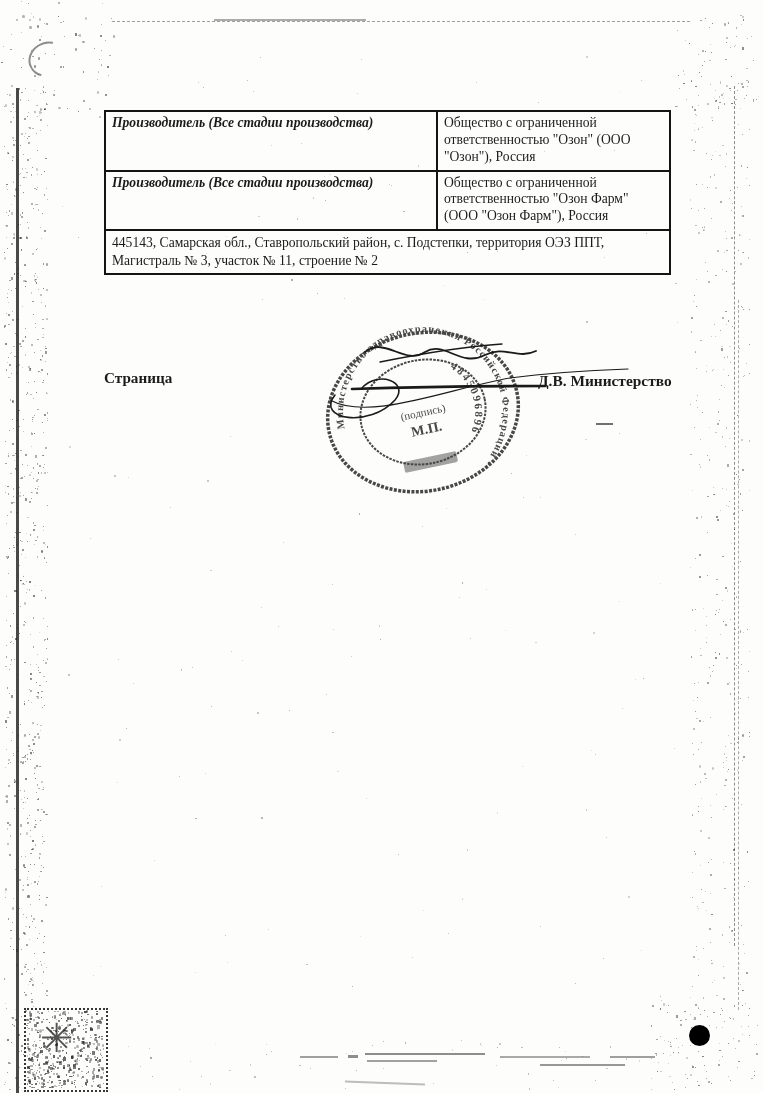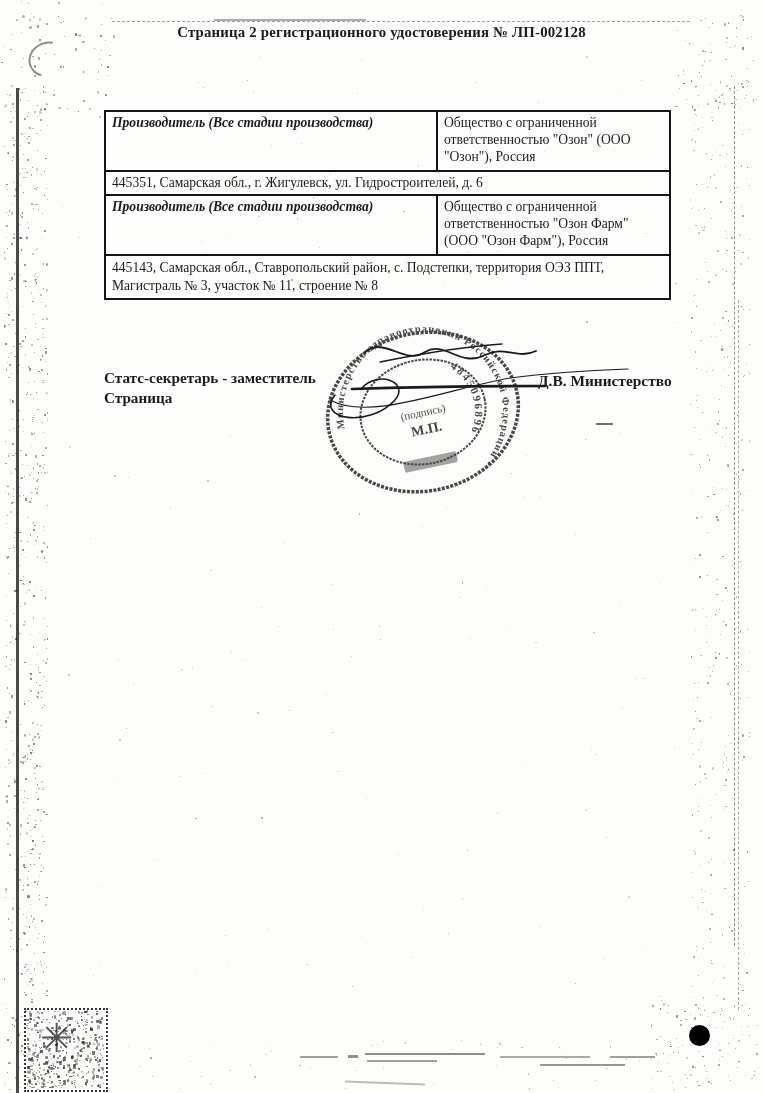--- a/index.html
+++ b/index.html
@@ -1637,43 +1637,38 @@
       <i style="left: 39.9px; top: 79.4px; width: 2px; height: 1.5px; opacity: 0.24; border-radius: 50%;"></i>
     </div>
 
   <div class="vline-left"></div>
   <div class="vline-right1"></div>
   <div class="vline-right2"></div>
   <div class="tl-arc"></div>
 
   <div class="hdr-dashline"></div>
   <div class="hdr-overline"></div>
-  <div class="hdr-text">Страница 2 регистрационного удостоверения № ЛП-002128</div>
 
   <table class="doc-table">
     <tbody>
     <tr>
       <td class="lab">Производитель (Все стадии производства)</td>
       <td class="val">Общество с ограниченной ответственностью "Озон" (ООО "Озон"), Россия</td>
     </tr>
     <tr>
-      <td class="addr1" colspan="2">445351, Самарская обл., г. Жигулевск, ул. Гидростроителей, д. 6</td>
-    </tr>
-    <tr>
       <td class="lab">Производитель (Все стадии производства)</td>
       <td class="val">Общество с ограниченной ответственностью "Озон Фарм" (ООО "Озон Фарм"), Россия</td>
     </tr>
     <tr>
-      <td class="addr2" colspan="2">445143, Самарская обл., Ставропольский район, с. Подстепки, территория ОЭЗ ППТ, Магистраль № 3, участок № 11, строение № 8</td>
+      <td class="addr2" colspan="2">445143, Самарская обл., Ставропольский район, с. Подстепки, территория ОЭЗ ППТ, Магистраль № 3, участок № 11, строение № 2</td>
     </tr>
   </tbody>
     </table>
 
   <div class="sig-left">
-    <div>Статс-секретарь - заместитель</div>
     <div>Страница</div>
   </div>
   <div class="sig-name">Д.В. Министерство</div>
   <div class="sig-name-dash"></div>
 
   <svg class="stamp" width="252" height="202" viewBox="0 0 252 202">
     <g transform="rotate(-12 125 100)" fill="none" stroke="#2e2e2e">
       <ellipse cx="125" cy="100" rx="96" ry="79" stroke-width="3.5" stroke-dasharray="3 1.4"></ellipse>
       <ellipse cx="125" cy="100" rx="63" ry="52" stroke-width="2" stroke-dasharray="2.5 1.2"></ellipse>
       <path id="ringPath" d="M 45,100 A 80,80 0 1 1 205,100 A 80,80 0 1 1 45,100" stroke="none"></path>

